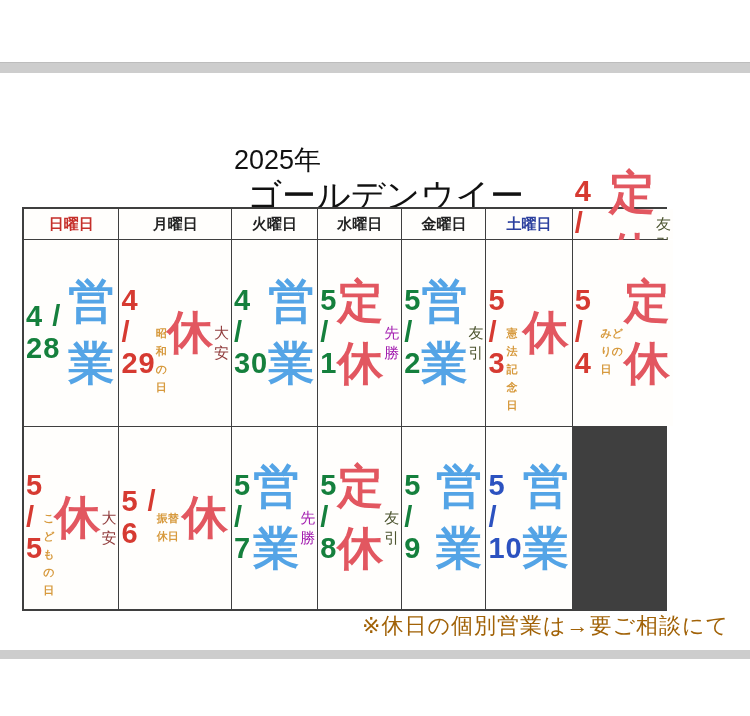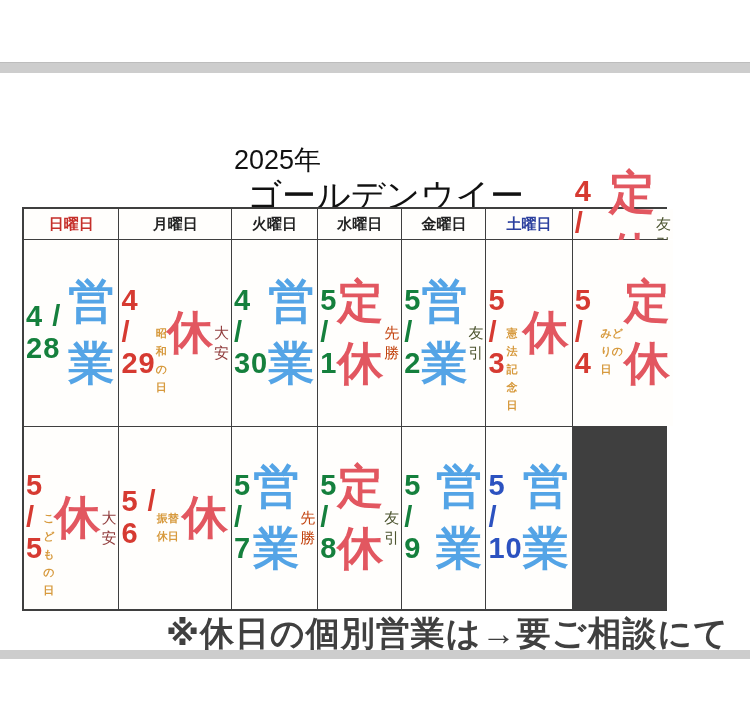--- a/index.html
+++ b/index.html
@@ -48,26 +48,26 @@
   .holiday { font-size: 11px; font-weight: 700; color: #d79a3e; height: 18px; line-height: 18px; }
   .status {
     flex: 1 1 auto; display: flex; align-items: center; justify-content: center;
     font-size: 46px; font-weight: 700; letter-spacing: 1px;
   }
   .status.closed { color: #e25760; }
   .status.open   { color: #54a4e6; text-align: center; }
   .rokuyo { font-size: 15px; height: 20px; line-height: 20px; font-weight: 400; }
   .rokuyo.tomobiki { color: #4d5530; }
   .rokuyo.taian    { color: #913d3d; }
-  .rokuyo.sensho   { color: #c2410c; }
+  .rokuyo.sensho   { color: #a21caf; }
 
   .footer-note {
     position: absolute; left: 22px; top: 611px; width: 707px;
     text-align: right;
-    font-size: 34px; font-weight: 700; color: #404040;
+    font-size: 22px; font-weight: 400; color: #a16207;
     letter-spacing: 1px;
   }
 </style>
 </head>
 <body>
 
 <div class="band band-top"></div>
 
 <div class="title-block">
   <div class="title-year">2025年</div>

